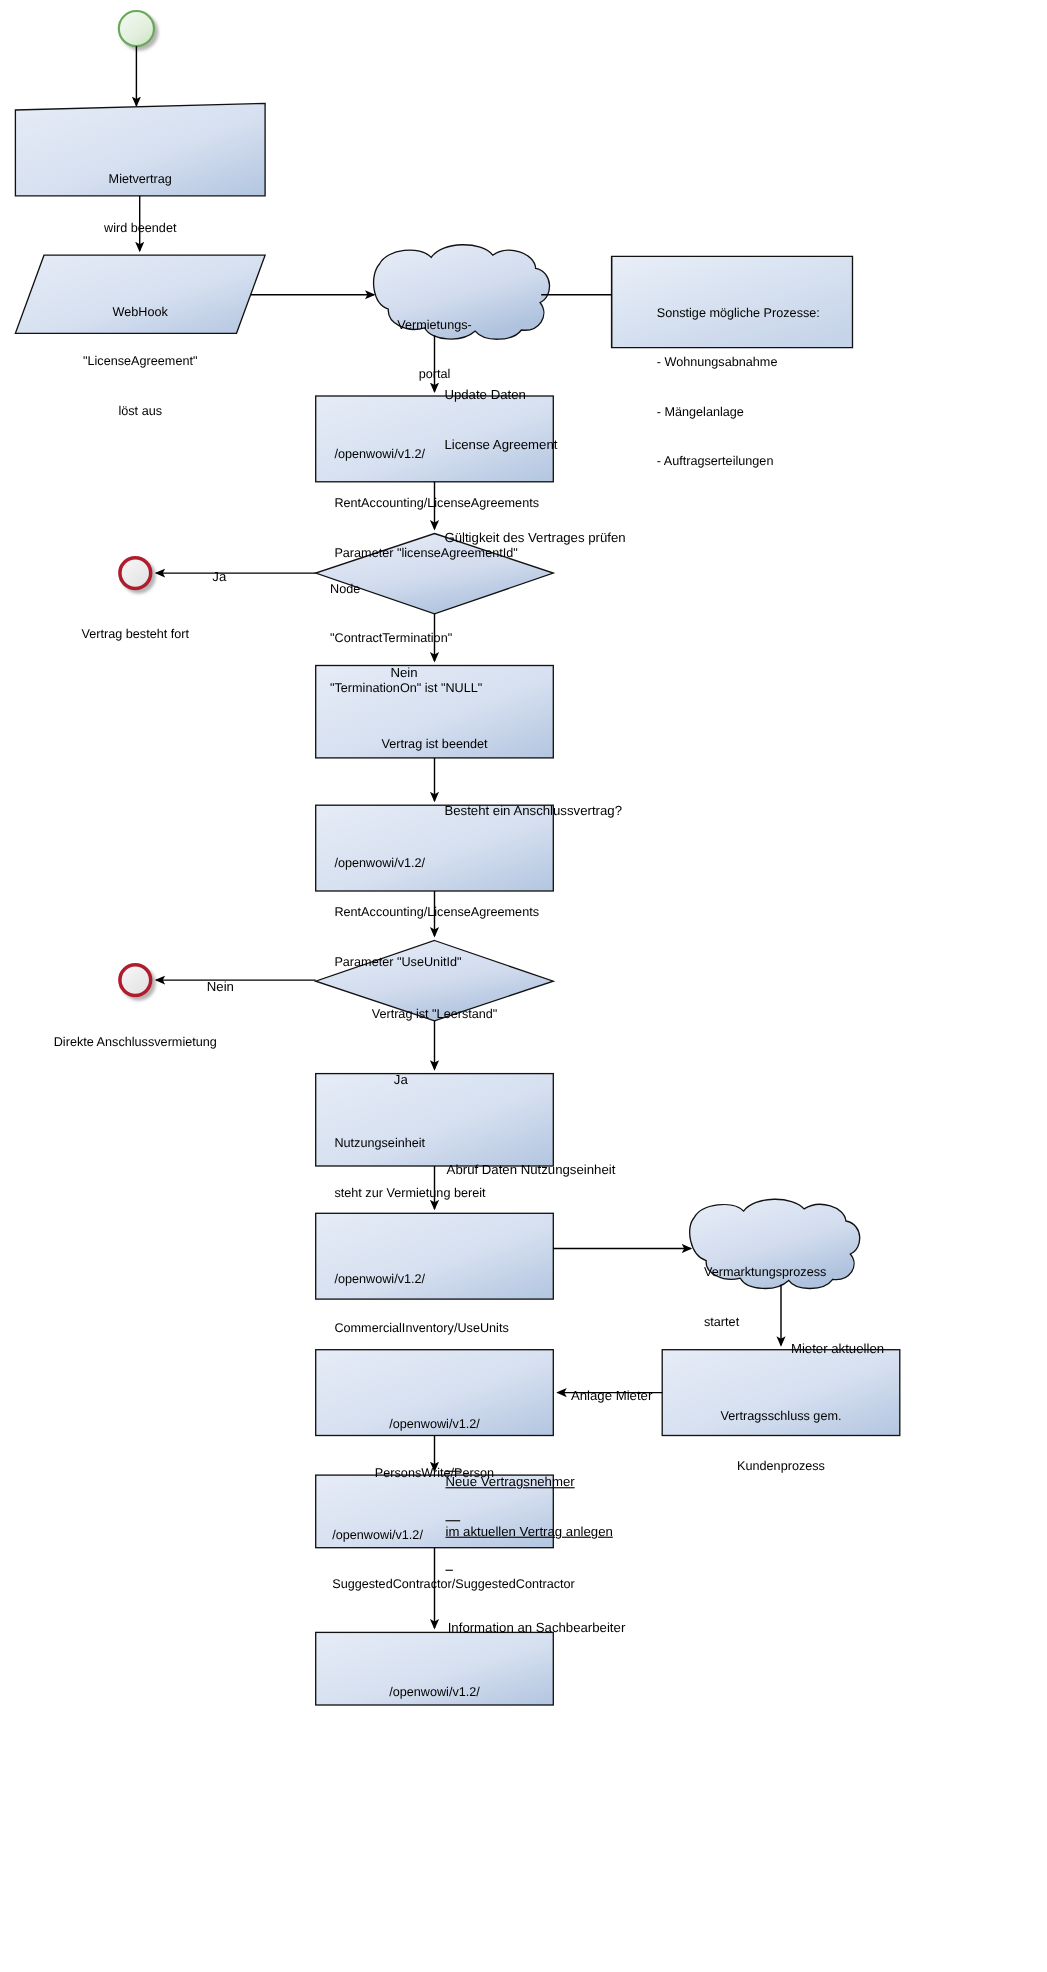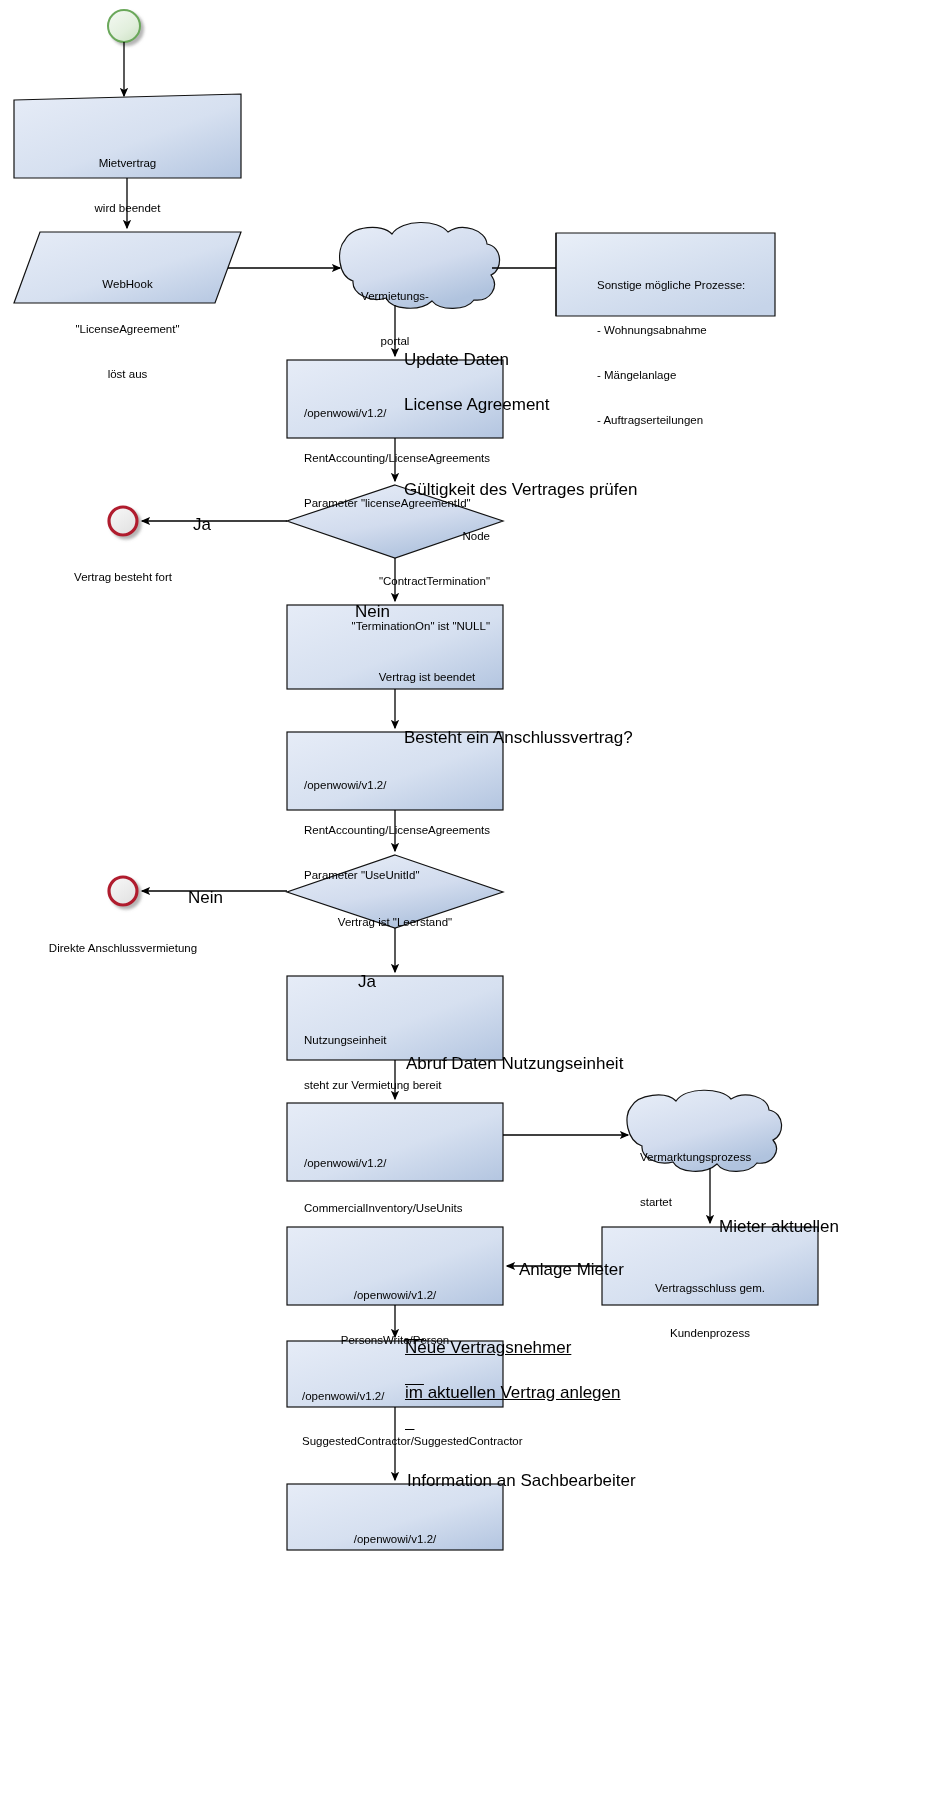--- a/index.html
+++ b/index.html
@@ -29,21 +29,21 @@
     position: absolute;
     color: #000000;
     font-size: 11.5px;
     line-height: 15px;
     white-space: pre;
     pointer-events: none;
   }
   .edge-label {
     position: absolute;
     color: #000000;
-    font-size: 17px;
+    font-size: 12px;
     line-height: 15px;
     white-space: pre;
   }
 </style>
 </head>
 <body>
 
 <div id="canvas">
 
   <svg id="svg-layer" viewBox="0 0 952 1793" xmlns="http://www.w3.org/2000/svg">
@@ -198,39 +198,39 @@
   <div class="node-label" style="left:304px; top:376px; width:200px; text-align:left;">
     <div>/openwowi/v1.2/</div>
     <div>RentAccounting/LicenseAgreements</div>
     <div>Parameter "licenseAgreementId"</div>
   </div>
 
   <div class="edge-label" style="left:404px; top:452px;">
     <div>Gültigkeit des Vertrages prüfen</div>
   </div>
 
-  <div class="node-label" style="left:300px; top:499px; width:190px; text-align:right;">
+  <div class="node-label" style="left:300px; top:499px; width:190px; text-align:left;">
     <div>Node</div>
     <div>"ContractTermination"</div>
     <div>"TerminationOn" ist "NULL"</div>
   </div>
 
   <div class="edge-label" style="left:193px; top:487px;">
     <div>Ja</div>
   </div>
 
   <div class="node-label" style="left:23px; top:540px; width:200px; text-align:center;">
     <div>Vertrag besteht fort</div>
   </div>
 
   <div class="edge-label" style="left:355px; top:574px;">
     <div>Nein</div>
   </div>
 
-  <div class="node-label" style="left:287px; top:640px; width:216px; text-align:center;padding-left:32px;">
+  <div class="node-label" style="left:287px; top:640px; width:216px; text-align:center;">
     <div>Vertrag ist beendet</div>
   </div>
 
   <div class="edge-label" style="left:404px; top:700px;">
     <div>Besteht ein Anschlussvertrag?</div>
   </div>
 
   <div class="node-label" style="left:304px; top:748px; width:200px; text-align:left;">
     <div>/openwowi/v1.2/</div>
     <div>RentAccounting/LicenseAgreements</div>

